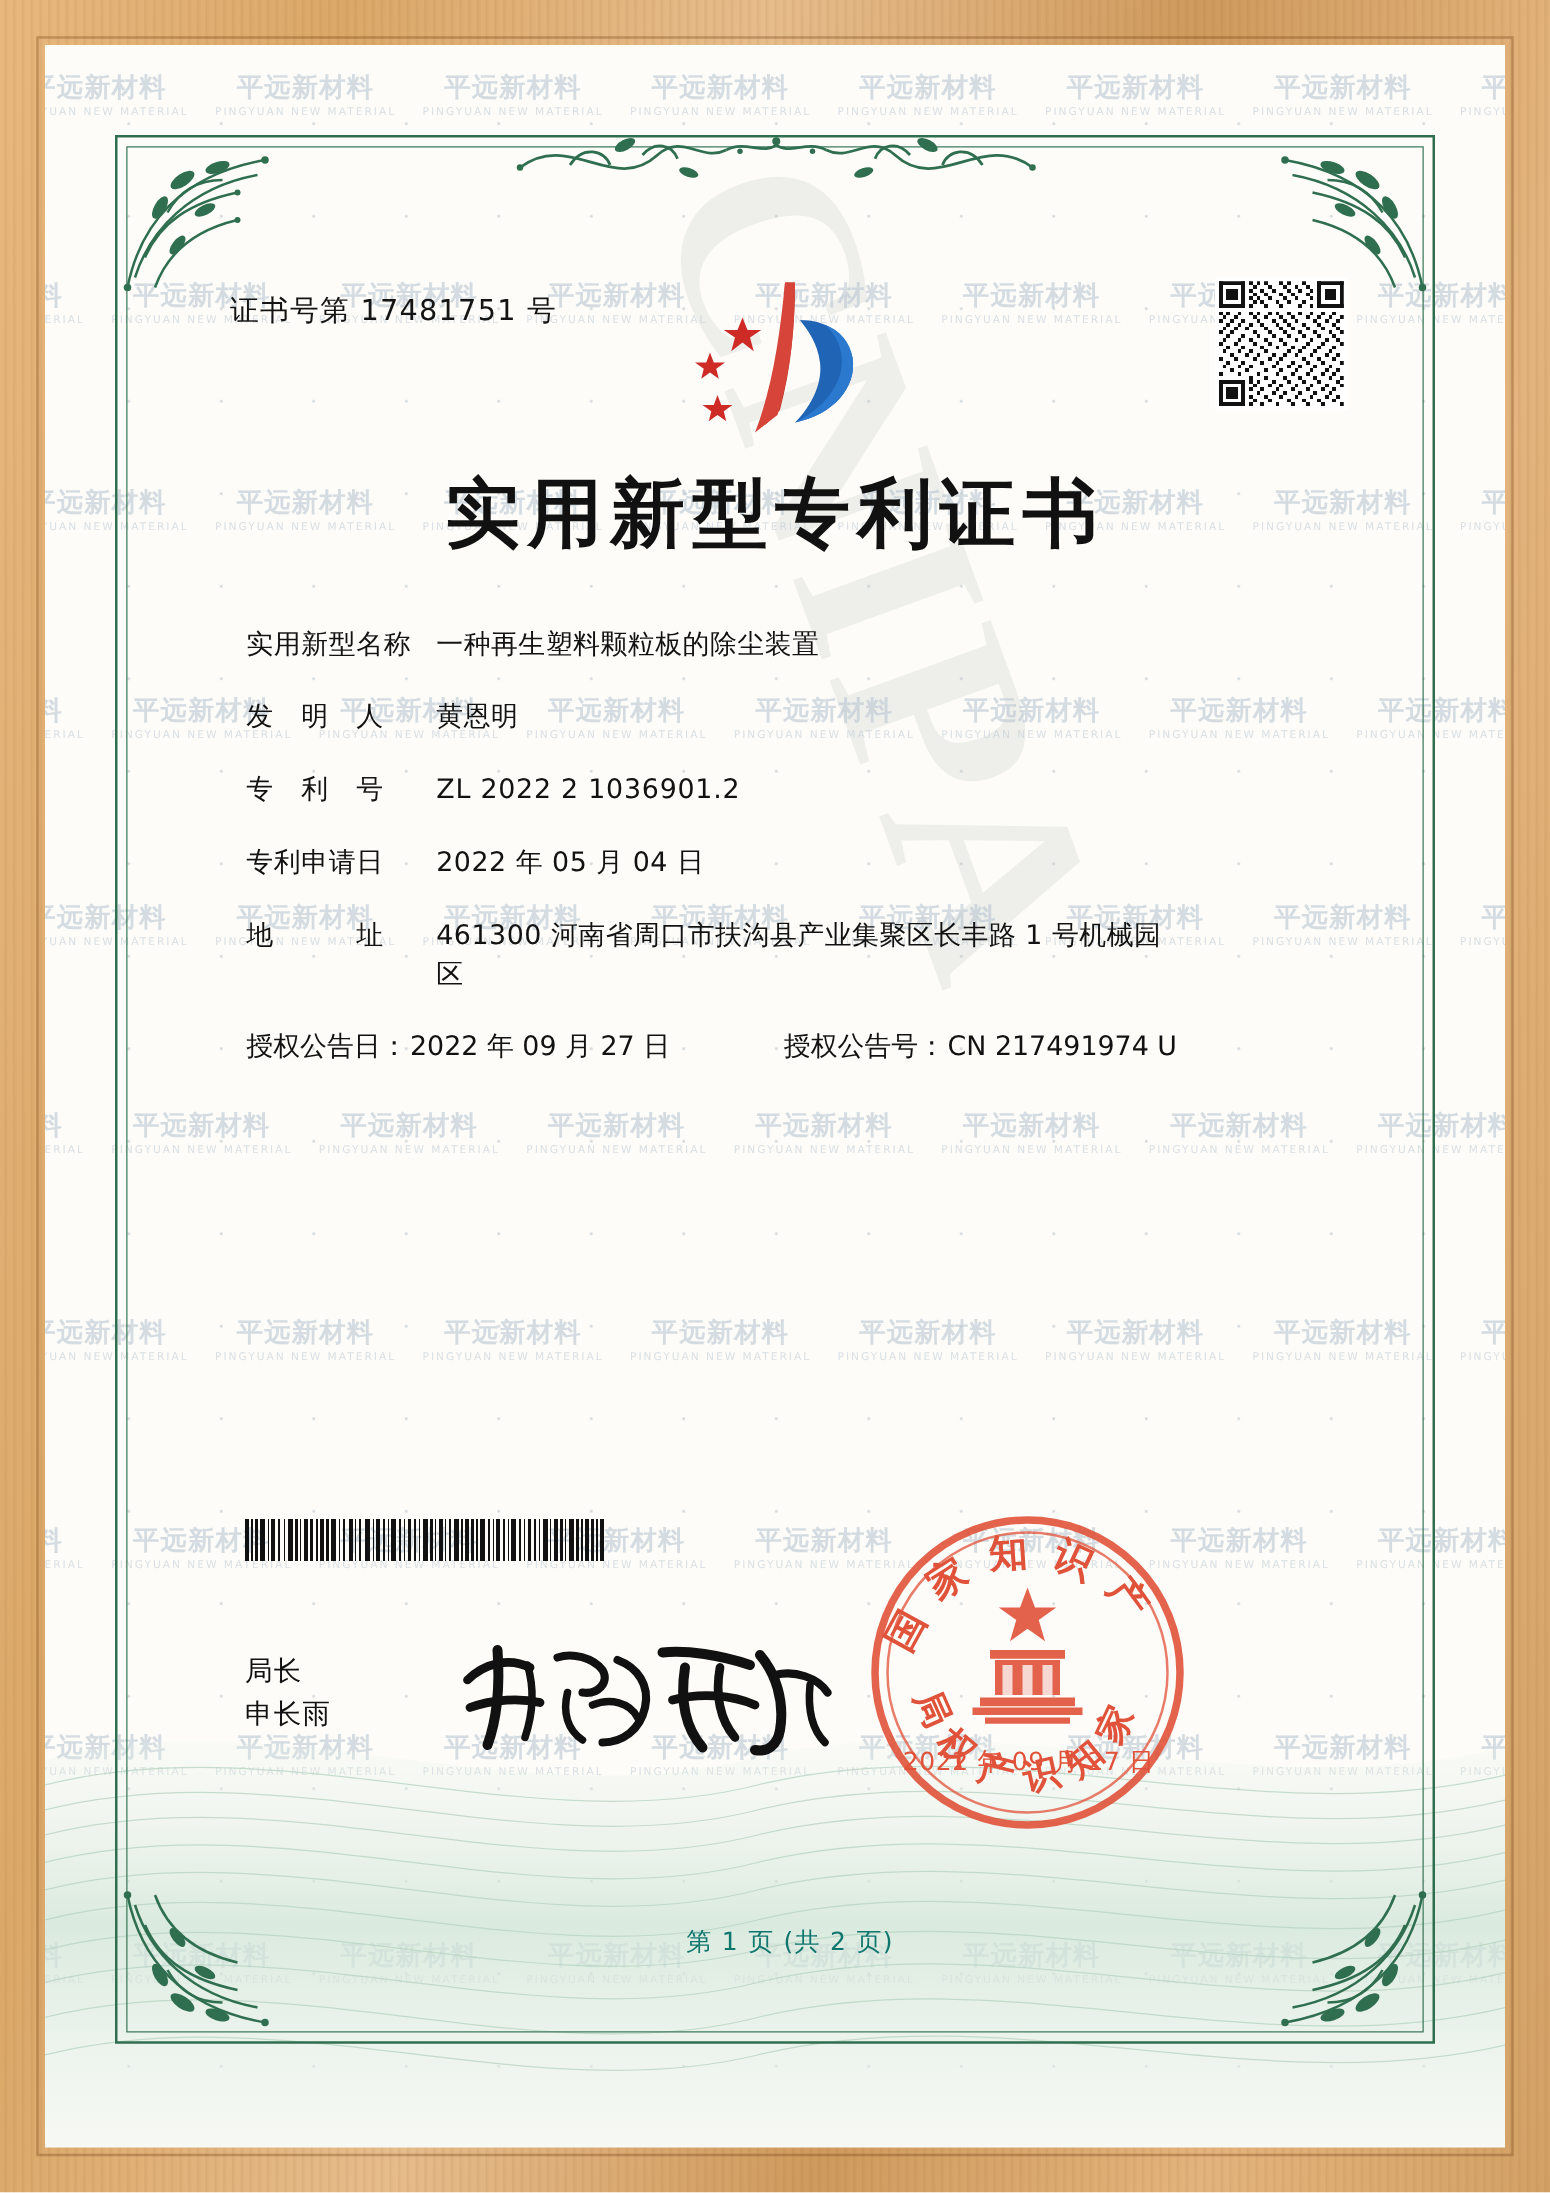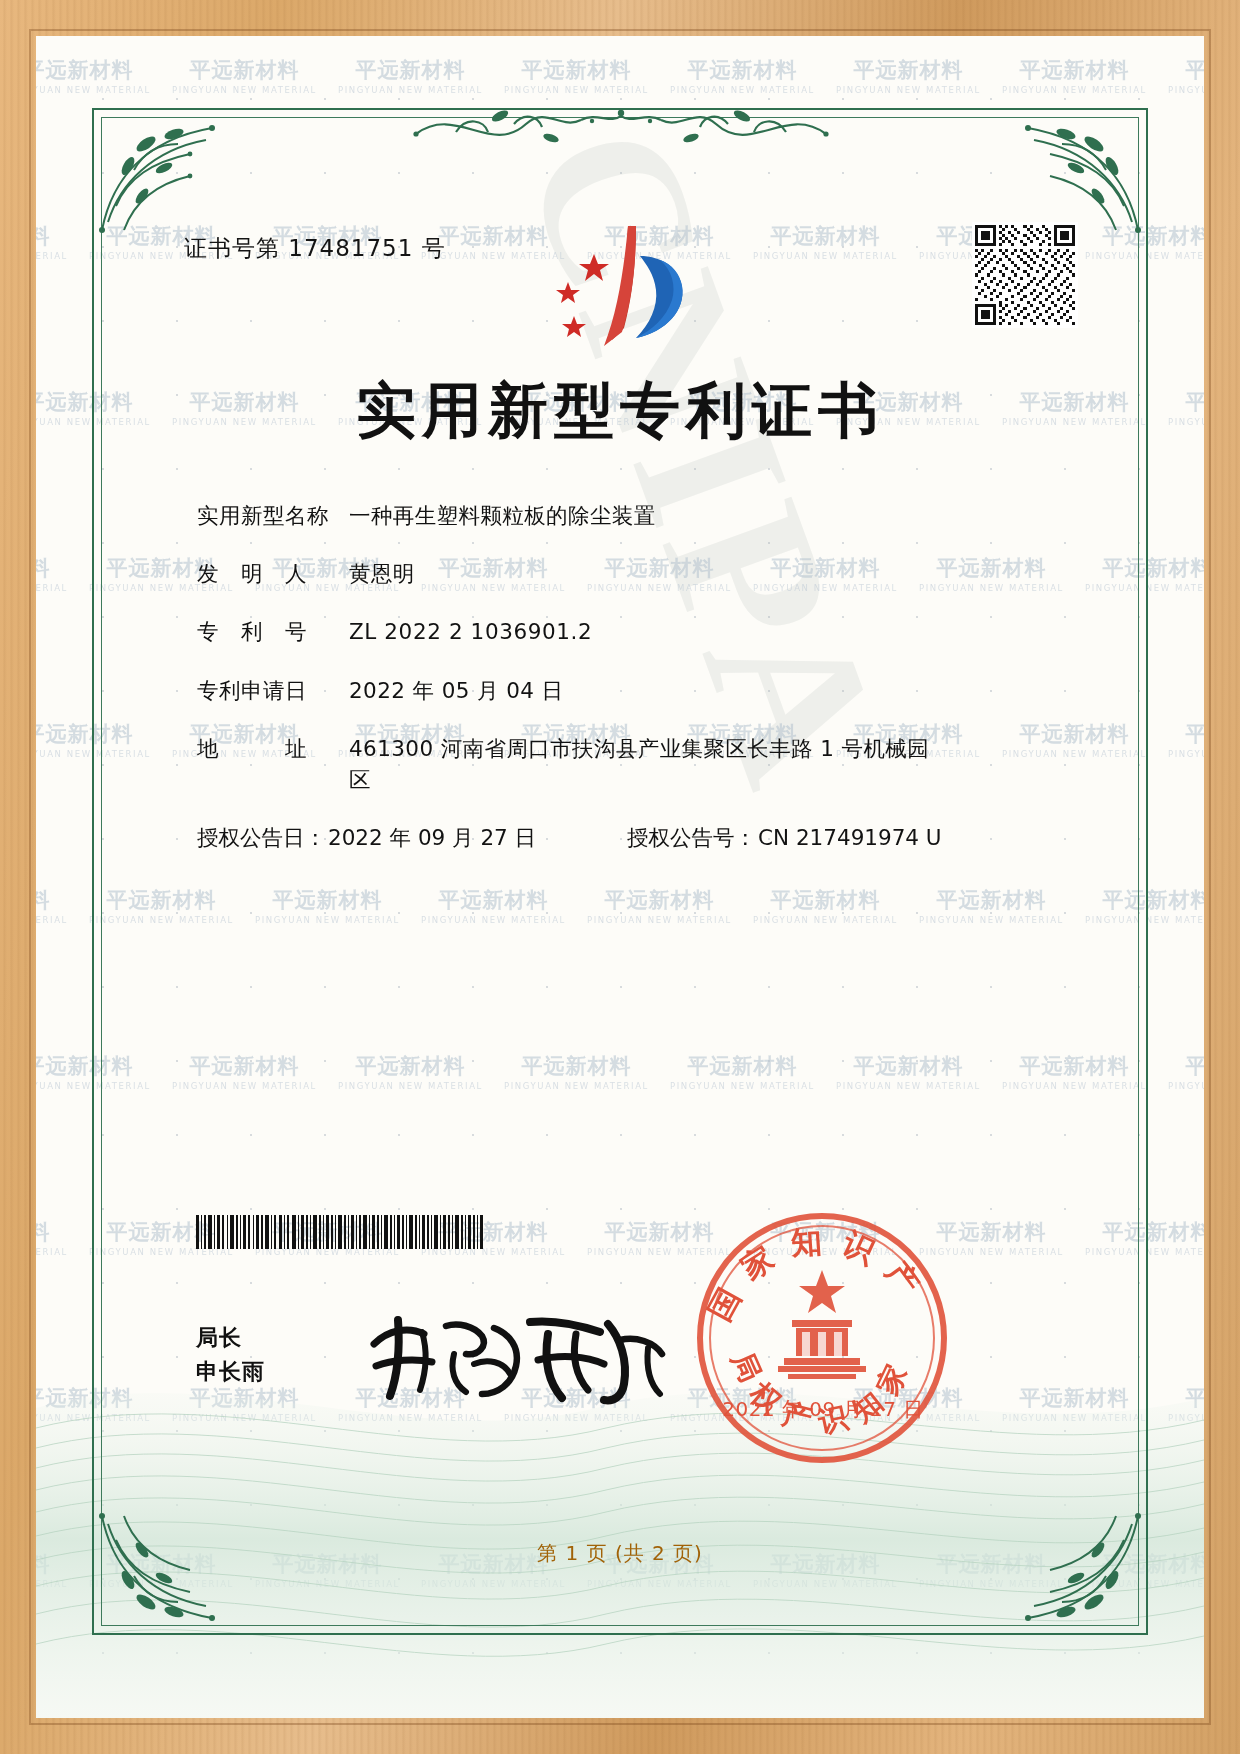--- a/index.html
+++ b/index.html
@@ -243,21 +243,20 @@
   }
 
   .signature-block {
     position: absolute;
     left: 104px;
     top: 1213px;
     font-size: 22px;
     color: #111;
     line-height: 1.55;
     letter-spacing: 1px;
-    font-weight: bold;
   }
 
   .signature-script {
     position: absolute;
     left: 270px;
     top: 1196px;
     width: 320px;
     height: 105px;
   }
 
@@ -274,26 +273,26 @@
     top: 1288px;
     width: 236px;
     text-align: center;
     font-size: 20px;
     color: #e0523a;
     letter-spacing: 0.5px;
   }
 
   .page-num {
     position: absolute;
-    left: 0;
+    left: 12px;
     top: 1432px;
     width: 100%;
     text-align: center;
     font-size: 20px;
-    color: #a16207;
+    color: #0f766e;
     letter-spacing: 1px;
   }
 
   .footer-note {
     position: absolute;
     left: 0;
     top: 1619px;
     width: 1168px;
     text-align: center;
     font-size: 20px;

